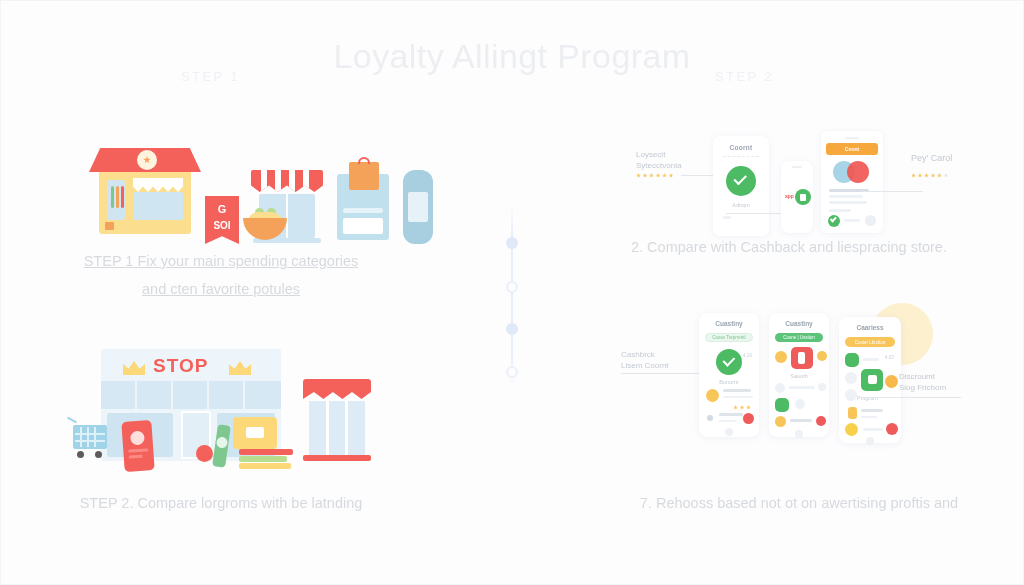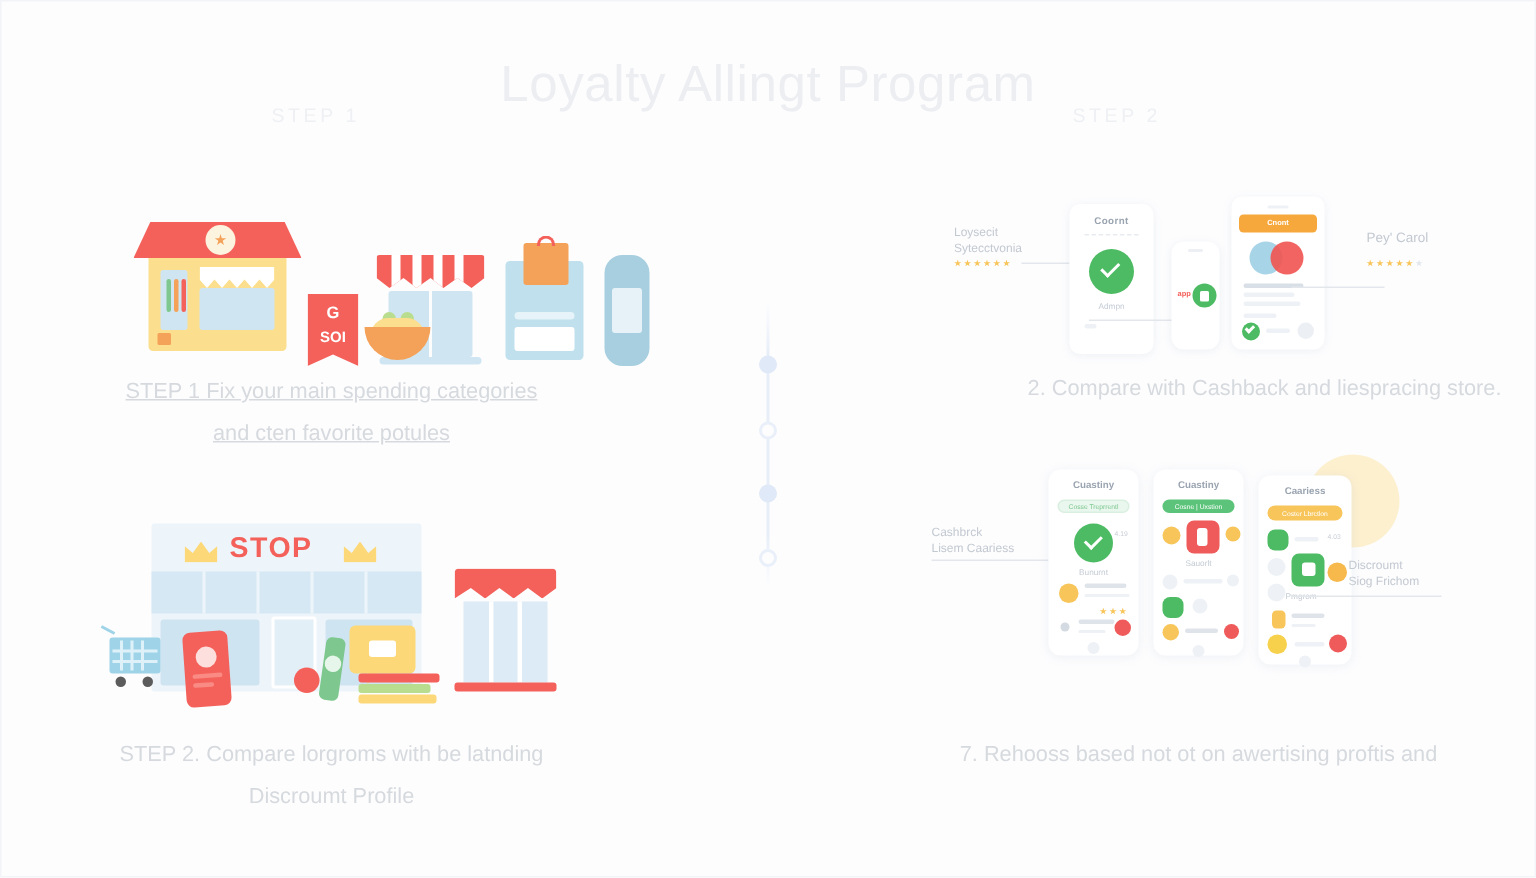--- a/index.html
+++ b/index.html
@@ -39,21 +39,21 @@
     position:absolute;
     color:#d6dade;
     font-size:14.5px;
     line-height:28px;
     text-align:center;
     white-space:nowrap;
   }
   .caption.l1{left:30px;width:380px;top:246px;text-decoration:underline;}
   .caption.l2{left:30px;width:380px;top:488px;}
   .caption.r0{left:600px;width:380px;top:99px;text-align:left;padding-left:38px;box-sizing:border-box;}
-  .caption.r1{left:600px;width:400px;top:244px;text-align:right;padding-left:30px;box-sizing:border-box;}
+  .caption.r1{left:600px;width:400px;top:232px;text-align:left;padding-left:30px;box-sizing:border-box;}
   .caption.r2{left:598px;width:400px;top:488px;}
 
   
   #timeline{position:absolute;left:505px;top:200px;width:12px;height:190px;}
   #timeline .rail{
     position:absolute;left:5px;top:0;width:2px;height:100%;
     background:linear-gradient(to bottom, rgba(216,228,245,0), #e8eef8 18%, #e8eef8 82%, rgba(216,228,245,0));
   }
   .tl-dot{position:absolute;left:0;width:12px;height:12px;border-radius:50%;box-sizing:border-box;}
   .tl-dot.filled{background:#dfe9f7;}
@@ -281,21 +281,20 @@
       <div class="stall2-body">
         <i style="left:17px;"></i>
           <i style="left:36px;"></i>
       </div>
       <div class="stall2-base"></div>
     </div>
   </div>
 
   <div class="caption l2">
     <div>STEP 2. Compare lorgroms with be latnding</div>
-    <div>Discroumt Profile</div>
   </div>
 
   <div id="timeline">
     <div class="rail"></div>
     <div class="tl-dot filled" style="top:36px;"></div>
     <div class="tl-dot hollow" style="top:80px;"></div>
     <div class="tl-dot filled" style="top:122px;"></div>
     <div class="tl-dot hollow" style="top:165px;"></div>
   </div>
 
@@ -359,21 +358,21 @@
     </div>
   </div>
 
   <div class="caption r1">2. Compare with Cashback and liespracing store.</div>
 
   <div id="illo-r2">
     <div class="sun" style="left:250px;top:2px;width:62px;height:62px;"></div>
 
     <div class="lbl-small" style="left:0px;top:48px;">
       <div>Cashbrck</div>
-      <div>Lisem Caariess</div>
+      <div>Lisem Coornt</div>
     </div>
     <div class="lead" style="left:0px;top:72px;width:78px;"></div>
 
     <div class="pcard" style="left:78px;top:12px;width:60px;height:124px;">
       <div class="pc-title">Cuastiny</div>
       <div class="pill" style="left:6px;top:20px;width:48px;height:9px;background:#eaf7ee;color:#7cc78e;border:1px solid #d9efe0;box-sizing:border-box;">Cosse  Treprrentl</div>
       <div class="check-c" style="left:17px;top:36px;width:26px;height:26px;"></div>
       <div class="amt" style="left:44px;top:40px;">4.19</div>
       <div class="mc-cap" style="top:66px;">Bunurnt</div>
       <div class="dot-s" style="left:7px;top:76px;width:13px;height:13px;background:#f7c55a;"></div>

